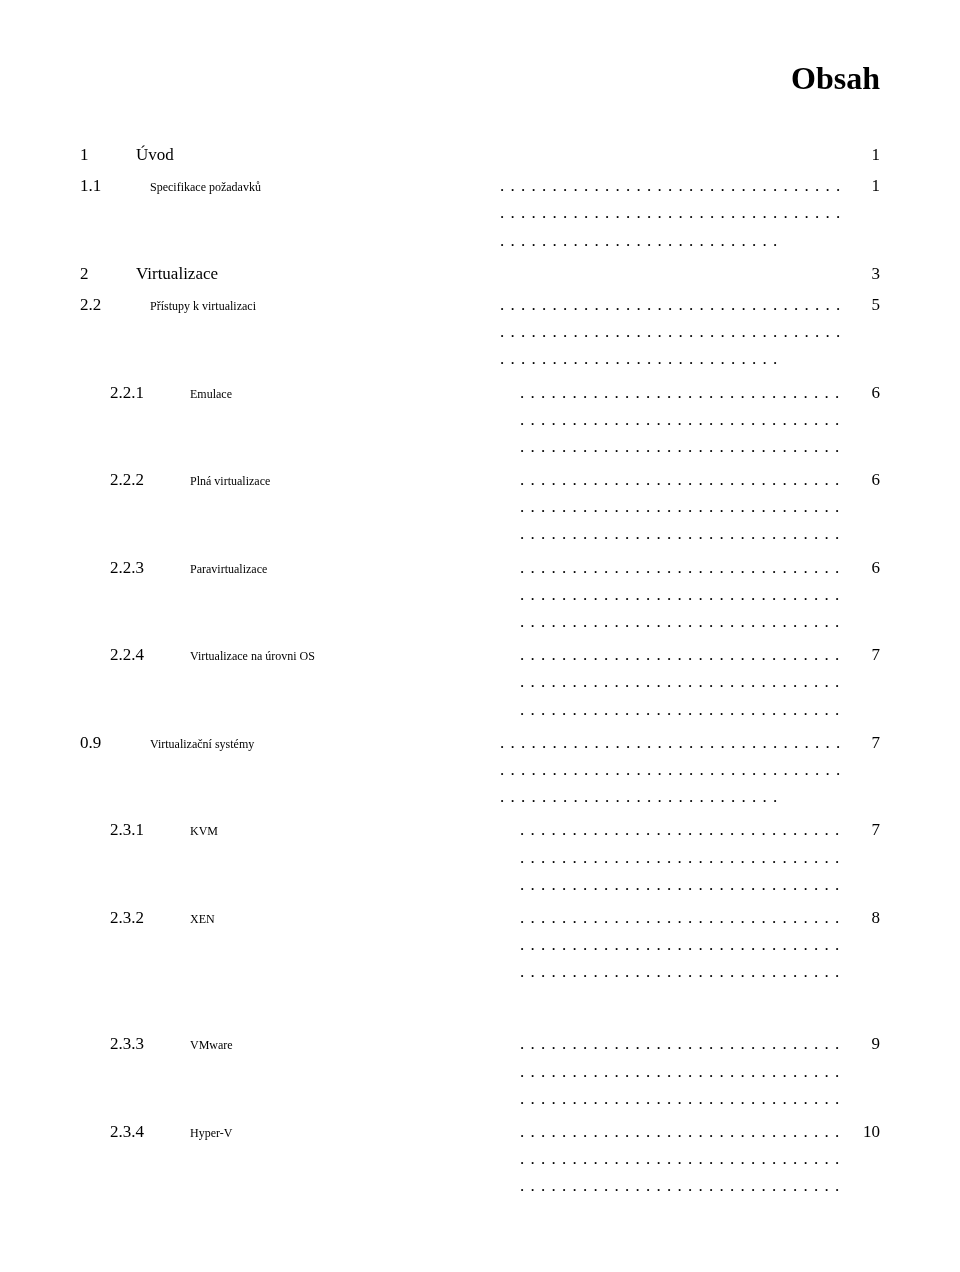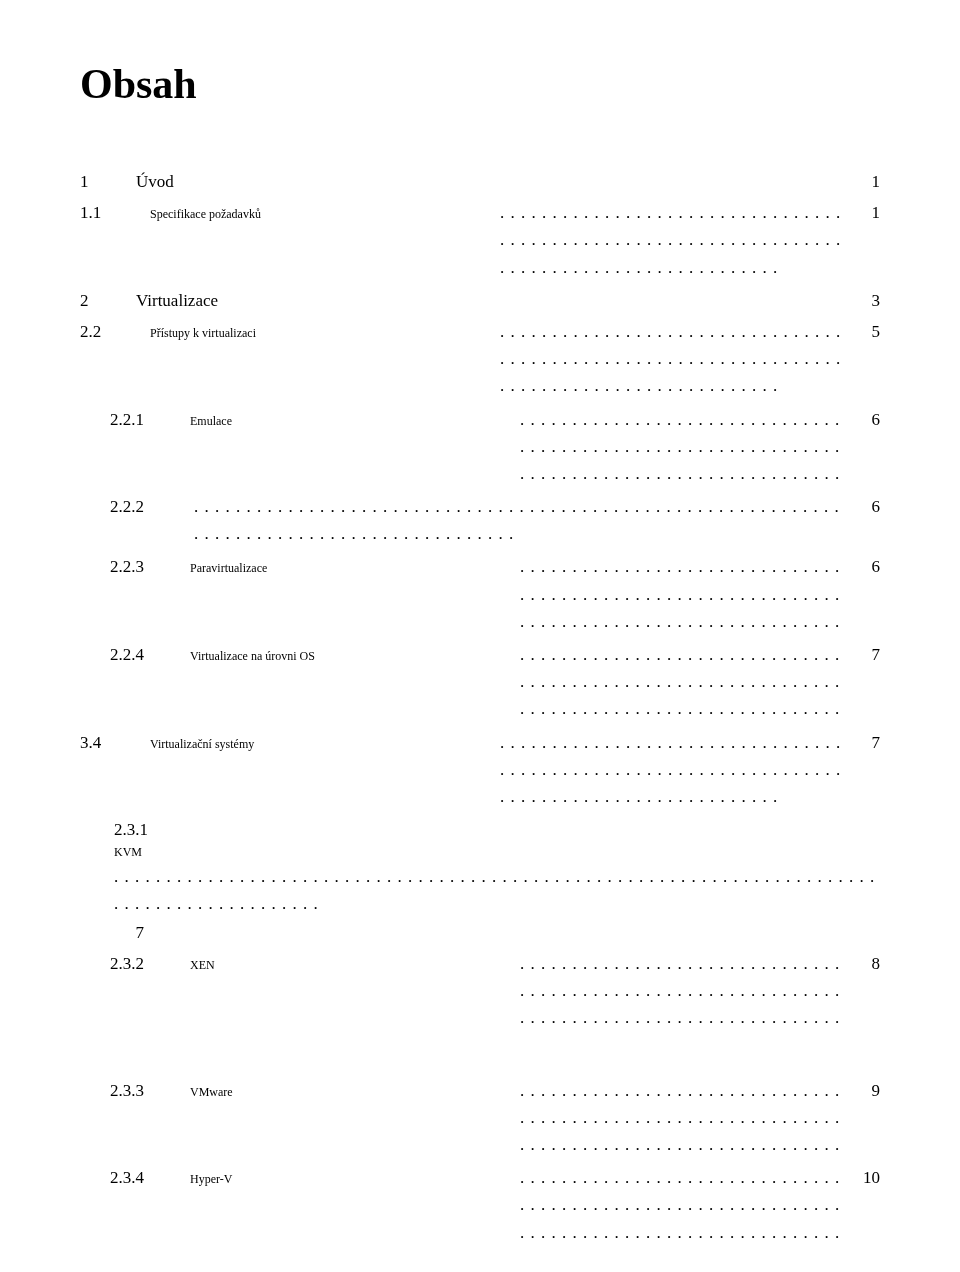--- a/index.html
+++ b/index.html
@@ -12,24 +12,25 @@
       background: #ffffff;
       font-family: "Computer Modern", "Latin Modern", Georgia, "Times New Roman", serif;
       font-size: 17px;
       color: #000000;
       padding: 60px 80px 60px 80px;
       width: 960px;
       min-height: 1272px;
     }
 
     .page-title {
-      font-size: 42px;
+      font-size: 32px;
       font-weight: bold;
-      margin-bottom: 60px;
+      margin-bottom: 44px;
       font-family: "Computer Modern", Georgia, serif;
+      text-align: right;
     }
 
     .toc-container {
       width: 100%;
     }
 
     .toc-entry {
       display: flex;
       align-items: baseline;
       margin-bottom: 4px;
@@ -123,42 +124,43 @@
       <span class="toc-page">5</span>
     </div>
     <div class="toc-entry" style="padding-left: 30px;">
       <span class="toc-number subsection-num">2.2.1</span>
       <span class="toc-label">Emulace</span>
       <span class="toc-dots"></span>
       <span class="toc-page">6</span>
     </div>
     <div class="toc-entry" style="padding-left: 30px;">
       <span class="toc-number subsection-num">2.2.2</span>
+      <span class="toc-label">Plná virtualizace</span>
       <span class="toc-dots"></span>
       <span class="toc-page">6</span>
     </div>
     <div class="toc-entry" style="padding-left: 30px;">
       <span class="toc-number subsection-num">2.2.3</span>
       <span class="toc-label">Paravirtualizace</span>
       <span class="toc-dots"></span>
       <span class="toc-page">6</span>
     </div>
     <div class="toc-entry" style="padding-left: 30px;">
       <span class="toc-number subsection-num">2.2.4</span>
       <span class="toc-label">Virtualizace na úrovni OS</span>
       <span class="toc-dots"></span>
       <span class="toc-page">7</span>
     </div>
     <div class="toc-entry" style="padding-left: 0px;">
-      <span class="toc-number section-num">3.4</span>
+      <span class="toc-number section-num">0.9</span>
       <span class="toc-label">Virtualizační systémy</span>
       <span class="toc-dots"></span>
       <span class="toc-page">7</span>
     </div>
-    <div class="toc-entry" style="padding-left: 30px; flex-direction: column;">
+    <div class="toc-entry" style="padding-left: 30px;">
       <span class="toc-number subsection-num">2.3.1</span>
       <span class="toc-label">KVM</span>
       <span class="toc-dots"></span>
       <span class="toc-page">7</span>
     </div>
     <div class="toc-entry" style="padding-left: 30px;">
       <span class="toc-number subsection-num">2.3.2</span>
       <span class="toc-label">XEN</span>
       <span class="toc-dots"></span>
       <span class="toc-page">8</span>

